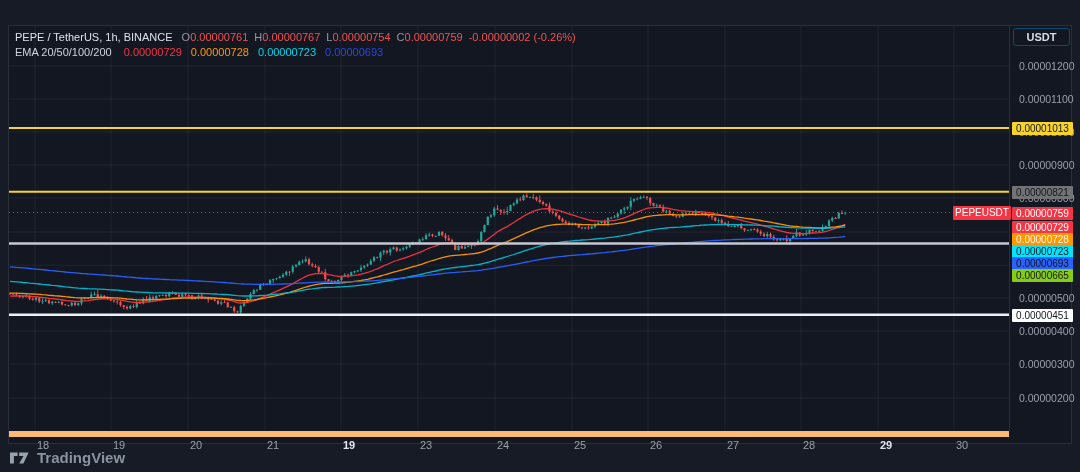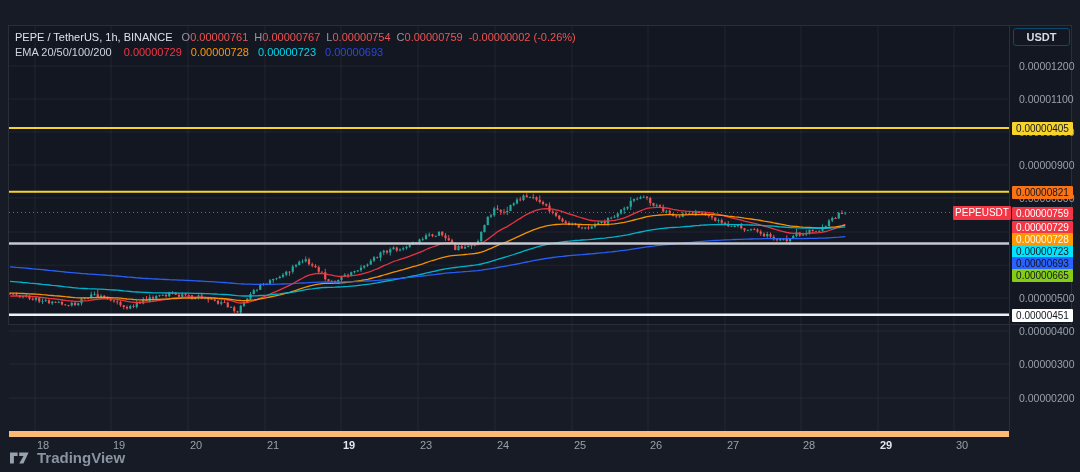--- a/index.html
+++ b/index.html
@@ -3,21 +3,21 @@
 <meta charset="utf-8">
 <style>
   * { margin:0; padding:0; box-sizing:border-box; }
   html,body { background:#161b25; }
   body { font-family:"Liberation Sans", sans-serif; }
   .stage { position:relative; width:1080px; height:472px; background:#161b25; overflow:hidden; }
 
   .topbar { position:absolute; left:10px; top:5px; font-size:11px; font-weight:700;
             color:#e4e8f0; letter-spacing:.1px; }
 
-  .pane { position:absolute; left:8px; top:25px; width:1064px; height:300px;
+  .pane { position:absolute; left:8px; top:25px; width:1064px; height:419px;
           background:#131722; border:1px solid #2a2e39; }
 
   .chart-svg { position:absolute; left:0; top:0; }
 
   .legend { position:absolute; left:6px; top:4px; font-size:11px; line-height:15px; z-index:5; }
   .legend-row { white-space:nowrap; }
   .sym { color:#dde1e9; font-weight:400; }
   .ohlc-k { color:#9598a1; margin-left:6px; }
   .ohlc-v { color:#ef5350; }
   .chg { color:#ef5350; margin-left:6px; }
@@ -105,22 +105,22 @@
     <div id="paxis">
         <span class="ptick" style="top: 34px;">0.00001200</span>
         <span class="ptick" style="top: 67px;">0.00001100</span>
         <span class="ptick" style="top: 100px;">0.00001000</span>
         <span class="ptick" style="top: 133px;">0.00000900</span>
         <span class="ptick" style="top: 166px;">0.00000800</span>
         <span class="ptick" style="top: 266px;">0.00000500</span>
         <span class="ptick" style="top: 299px;">0.00000400</span>
         <span class="ptick" style="top: 332px;">0.00000300</span>
         <span class="ptick" style="top: 366px;">0.00000200</span>
-        <span class="chip" style="top: 95.5px; background: rgb(246, 211, 45); color: rgb(19, 23, 34);">0.00000405</span>
-        <span class="chip" style="top: 159.5px; background: #f97316; color: rgb(19, 23, 34);">0.00000821</span>
+        <span class="chip" style="top: 95.5px; background: rgb(246, 211, 45); color: rgb(19, 23, 34);">0.00001013</span>
+        <span class="chip" style="top: 159.5px; background: #737373; color: rgb(19, 23, 34);">0.00000821</span>
         <span class="chip" style="top: 180.5px; background: rgb(242, 54, 69); color: rgb(255, 255, 255);">0.00000759</span>
         <span class="chip" style="top: 194.5px; background: rgb(242, 54, 69); color: rgb(255, 255, 255);">0.00000729</span>
         <span class="chip" style="top: 206.5px; background: rgb(255, 152, 0); color: rgb(255, 247, 238);">0.00000728</span>
         <span class="chip" style="top: 218.5px; background: rgb(0, 229, 255); color: rgb(16, 20, 29);">0.00000723</span>
         <span class="chip" style="top: 230.5px; background: rgb(41, 98, 255); color: rgb(16, 20, 29);">0.00000693</span>
         <span class="chip" style="top: 242.5px; background: #84cc16; color: rgb(19, 23, 34);">0.00000665</span>
         <span class="chip" style="top: 282.5px; background: rgb(255, 255, 255); color: rgb(19, 23, 34);">0.00000451</span>
         <span class="symchip" style="top: 180px; background: rgb(242, 54, 69); color: rgb(255, 255, 255);">PEPEUSDT</span>
       </div>
 

